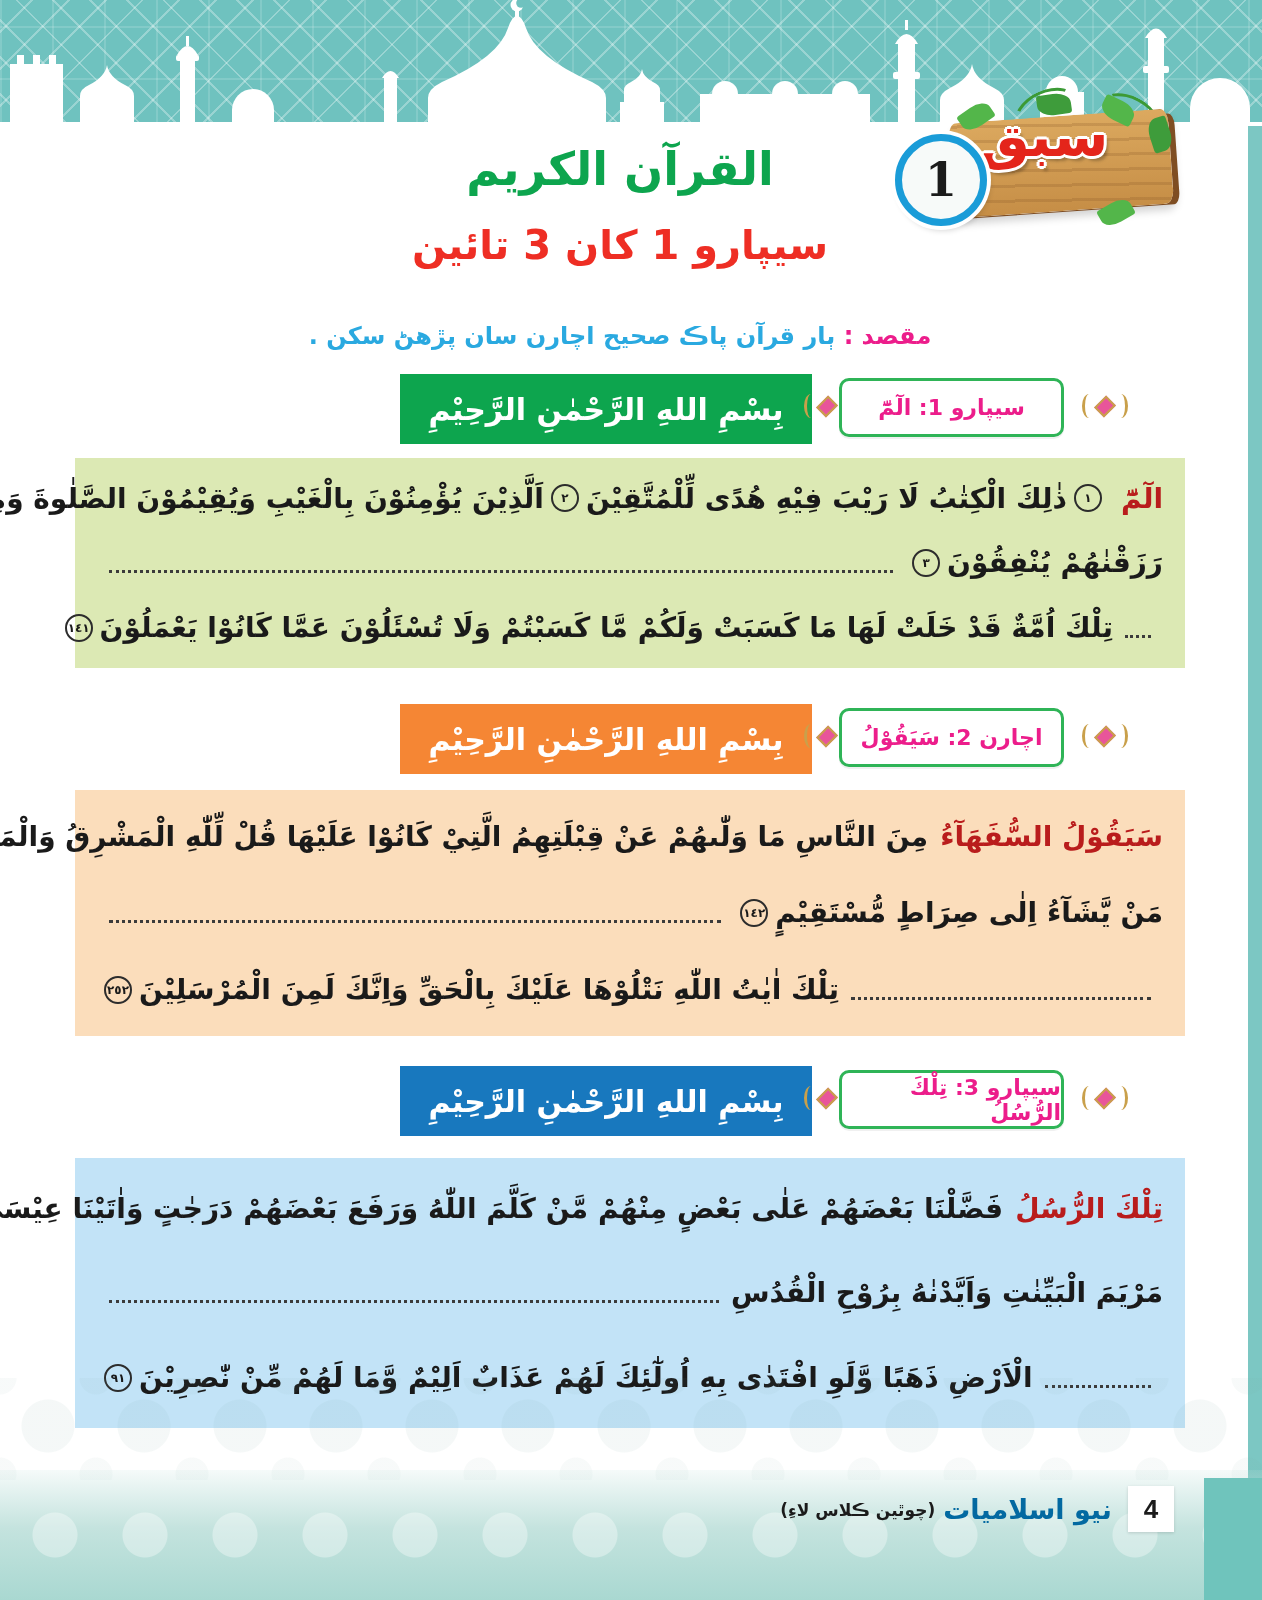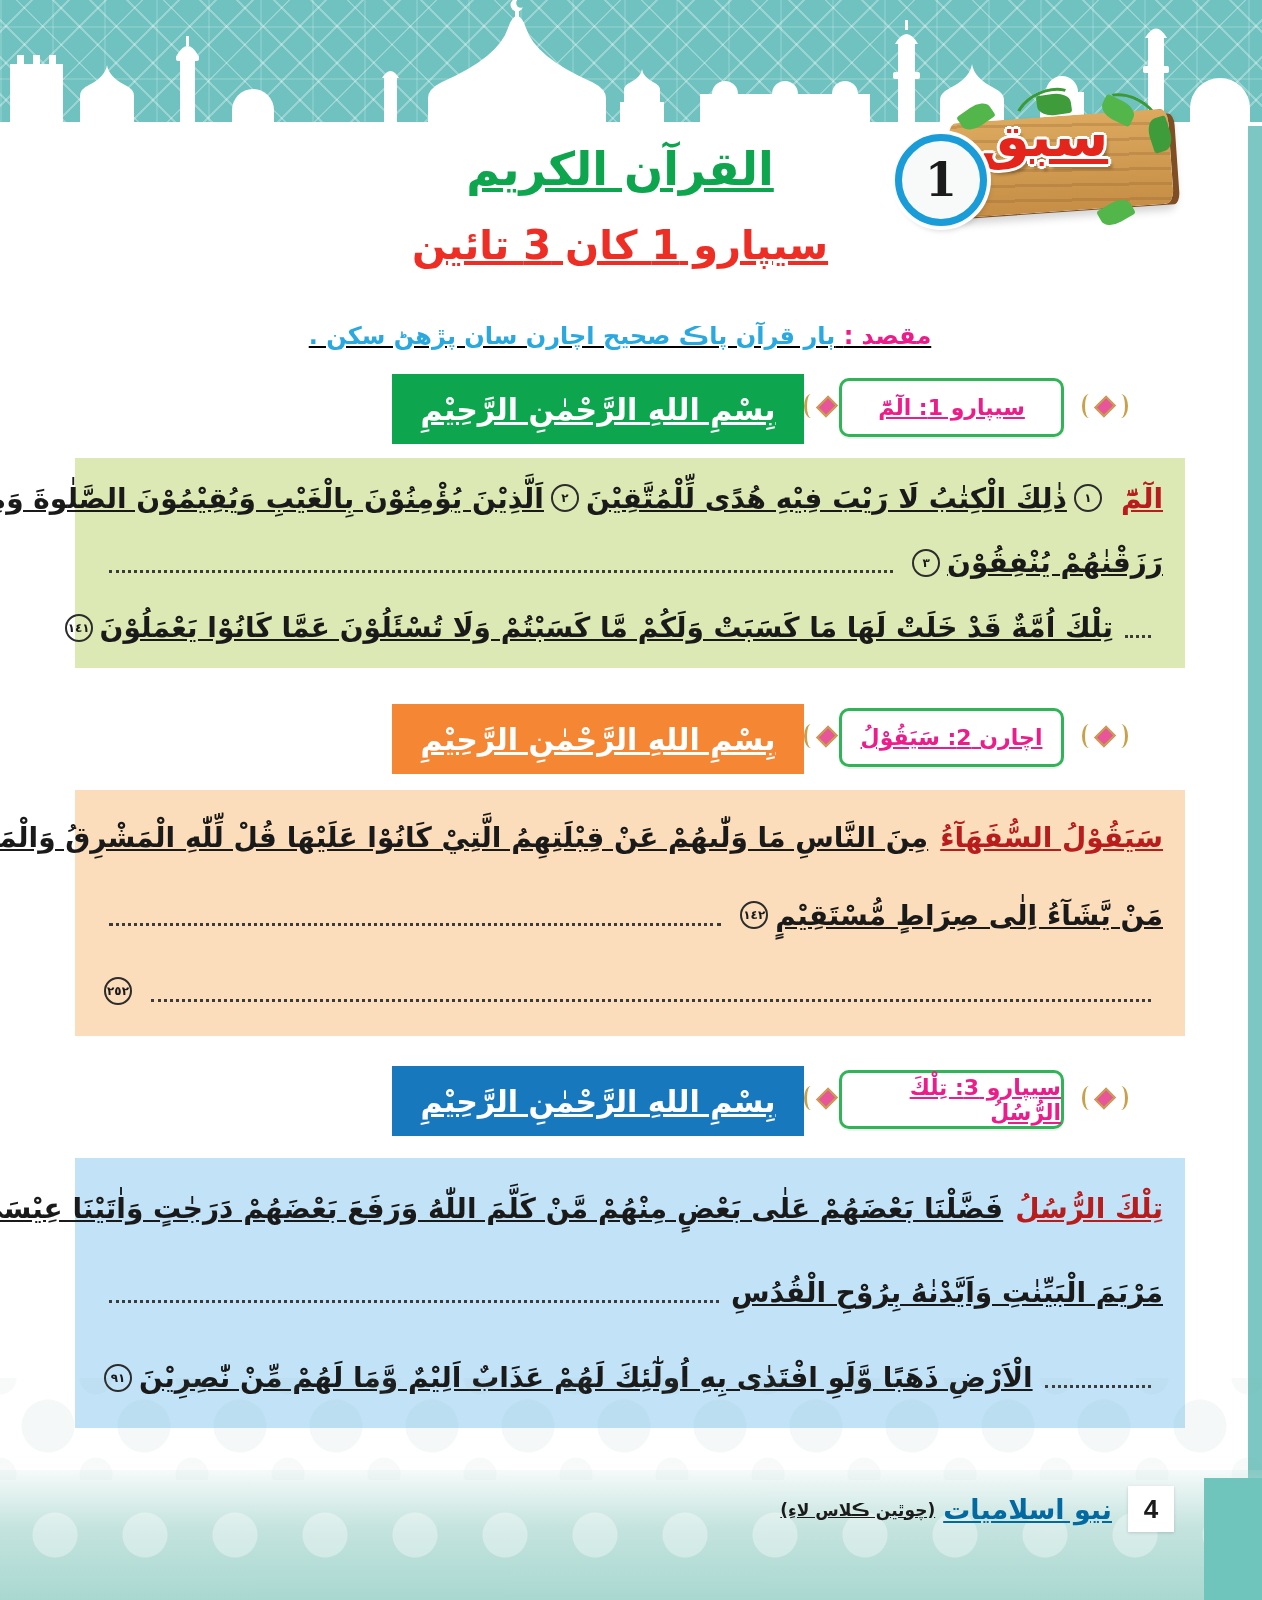--- a/index.html
+++ b/index.html
@@ -1,18 +1,18 @@
 <!DOCTYPE html>
 <html><head>
 <meta charset="utf-8">
 <style>
   html,body{margin:0;padding:0;background:#e8e8e8;}
   .page{position:relative;width:1262px;height:1600px;background:#ffffff;overflow:hidden;
         font-family:"Liberation Sans",sans-serif;}
-  .ar{font-family:"DejaVu Sans",sans-serif;text-decoration:underline;}
+  .ar{font-family:"DejaVu Sans",sans-serif;}
 
   
   .header{position:absolute;top:0;left:0;width:1262px;height:132px;background:#6FC2BF;
     background-image:
       repeating-linear-gradient(45deg, rgba(255,255,255,.30) 0 2px, transparent 2px 26px),
       repeating-linear-gradient(-45deg, rgba(255,255,255,.30) 0 2px, transparent 2px 26px),
       repeating-linear-gradient(90deg, rgba(255,255,255,.14) 0 2px, transparent 2px 52px),
       repeating-linear-gradient(0deg, rgba(255,255,255,.14) 0 2px, transparent 2px 52px);}
   .skyline{position:absolute;top:0;left:0;}
 
@@ -41,21 +41,21 @@
   .title{position:absolute;top:142px;left:0;width:1240px;text-align:center;
     font:bold 46px "DejaVu Sans",sans-serif;color:#0DA54E;}
   .subtitle{position:absolute;top:222px;left:0;width:1240px;text-align:center;
     font:bold 40px "DejaVu Sans",sans-serif;color:#EE2E24;}
   .purpose{position:absolute;top:322px;left:0;width:1240px;text-align:center;
     font:bold 24px "DejaVu Sans",sans-serif;}
   .purpose .p-label{color:#EC1D8B;text-align:right;}
   .purpose .p-text{color:#2AA9E0;}
 
   
-  .banner{position:absolute;left:392px;width:412px;height:70px;color:#fff;
+  .banner{position:absolute;left:400px;width:412px;height:70px;color:#fff;
     font:bold 30px "DejaVu Sans",sans-serif;display:flex;align-items:center;justify-content:center;}
   .banner.s1{top:374px}.banner.s2{top:704px}.banner.s3{top:1066px}
   .labelbox{position:absolute;left:839px;width:219px;height:53px;background:#fff;
     border:3px solid #2FB457;border-radius:10px;display:flex;align-items:center;justify-content:center;
     color:#EC1D8B;font:bold 22px "DejaVu Sans",sans-serif;box-shadow:0 2px 0 rgba(0,0,0,.06);}
   .labelbox.s1{top:378px}.labelbox.s2{top:708px}.labelbox.s3{top:1070px}
 
   
   .orn{position:absolute;width:46px;height:36px;display:flex;align-items:center;justify-content:center;}
   .orn.a1{left:804px;top:388px}.orn.b1{left:1082px;top:388px}
@@ -213,20 +213,21 @@
       <span class="lead ar">سَيَقُوْلُ السُّفَهَآءُ</span>
       <span class="qt ar">مِنَ النَّاسِ مَا وَلّٰىهُمْ عَنْ قِبْلَتِهِمُ الَّتِيْ كَانُوْا عَلَيْهَا قُلْ لِّلّٰهِ الْمَشْرِقُ وَالْمَغْرِبُ يَهْدِيْ</span>
     </div>
     <div class="qline">
       <span class="qt ar">مَنْ يَّشَآءُ اِلٰى صِرَاطٍ مُّسْتَقِيْمٍ</span>
       <span class="aya">١٤٢</span>
       <span class="dots"></span>
     </div>
     <div class="qline">
       <span class="dots"></span>
+      <span class="qt ar">تِلْكَ اٰيٰتُ اللّٰهِ نَتْلُوْهَا عَلَيْكَ بِالْحَقِّ وَاِنَّكَ لَمِنَ الْمُرْسَلِيْنَ</span>
       <span class="aya">٢٥٢</span>
     </div>
   </div>
 
   <div class="banner ar s3" dir="rtl" style="background: rgb(24, 120, 190);">بِسْمِ اللهِ الرَّحْمٰنِ الرَّحِيْمِ</div>
   <div class="orn a3">
       <span class="curve"></span>
       <span class="diamond"></span>
       <span class="curve r"></span>
     </div>

